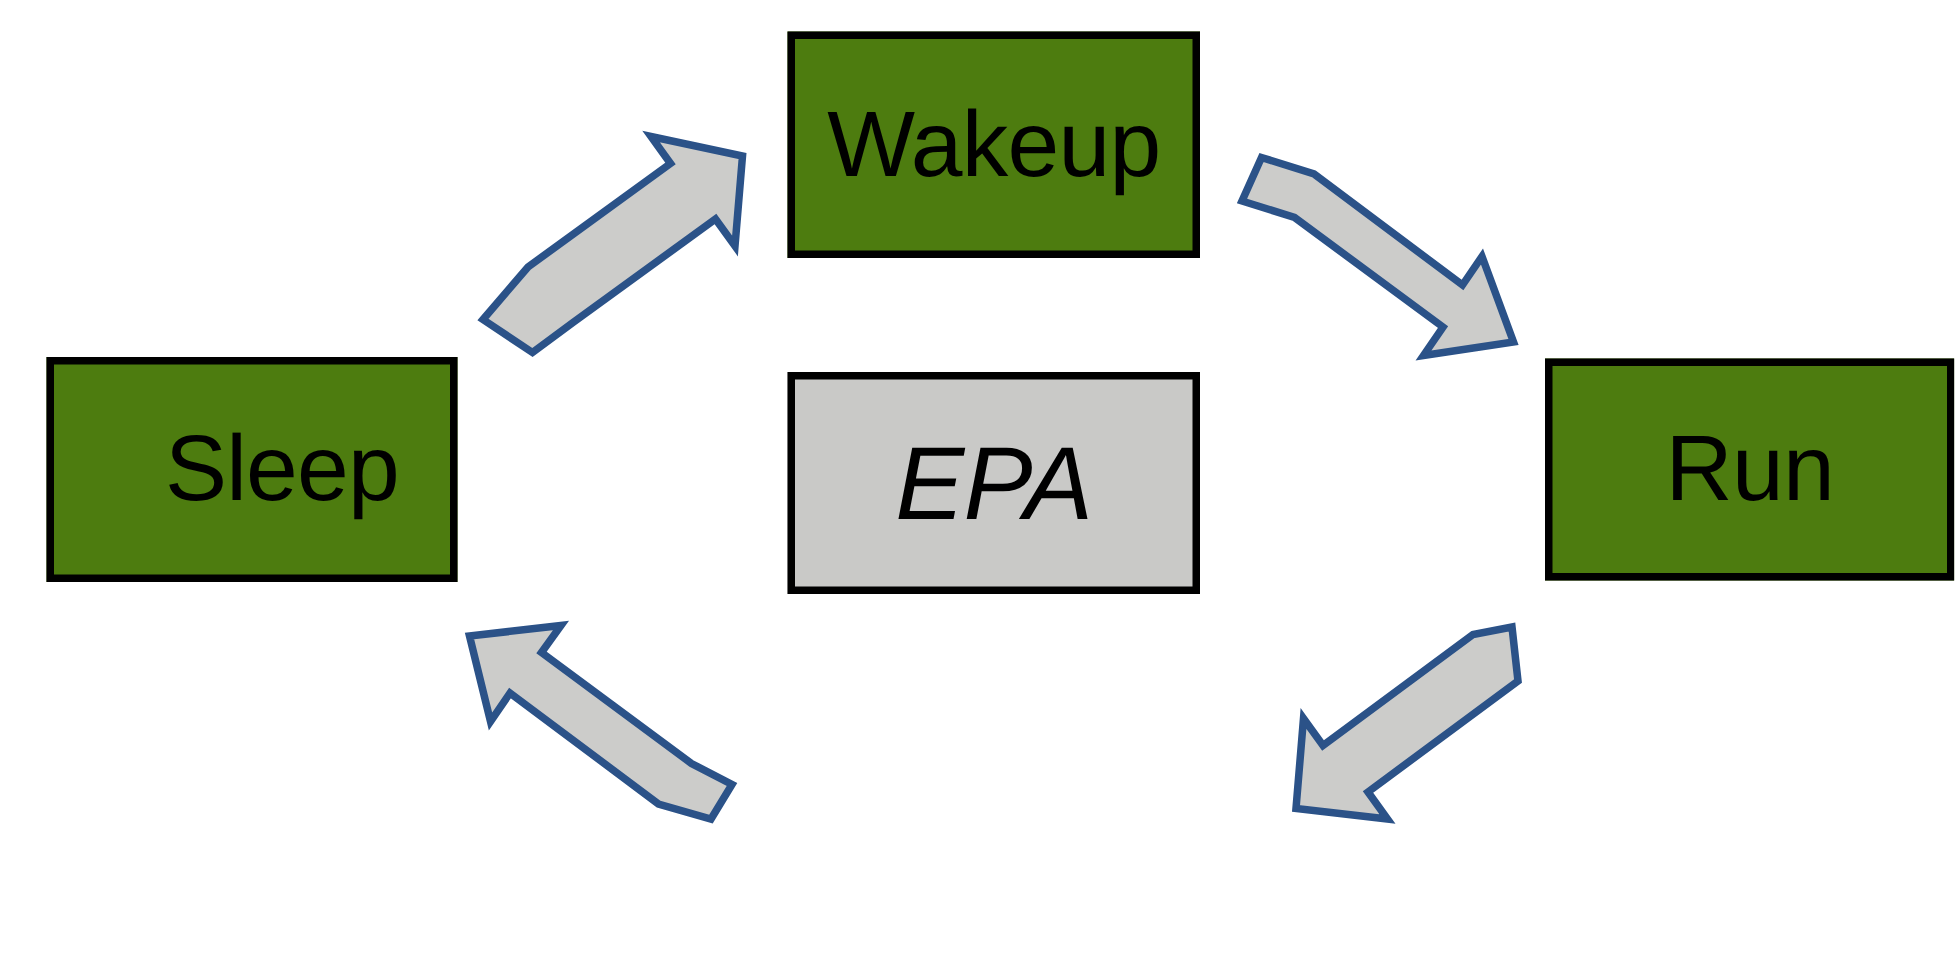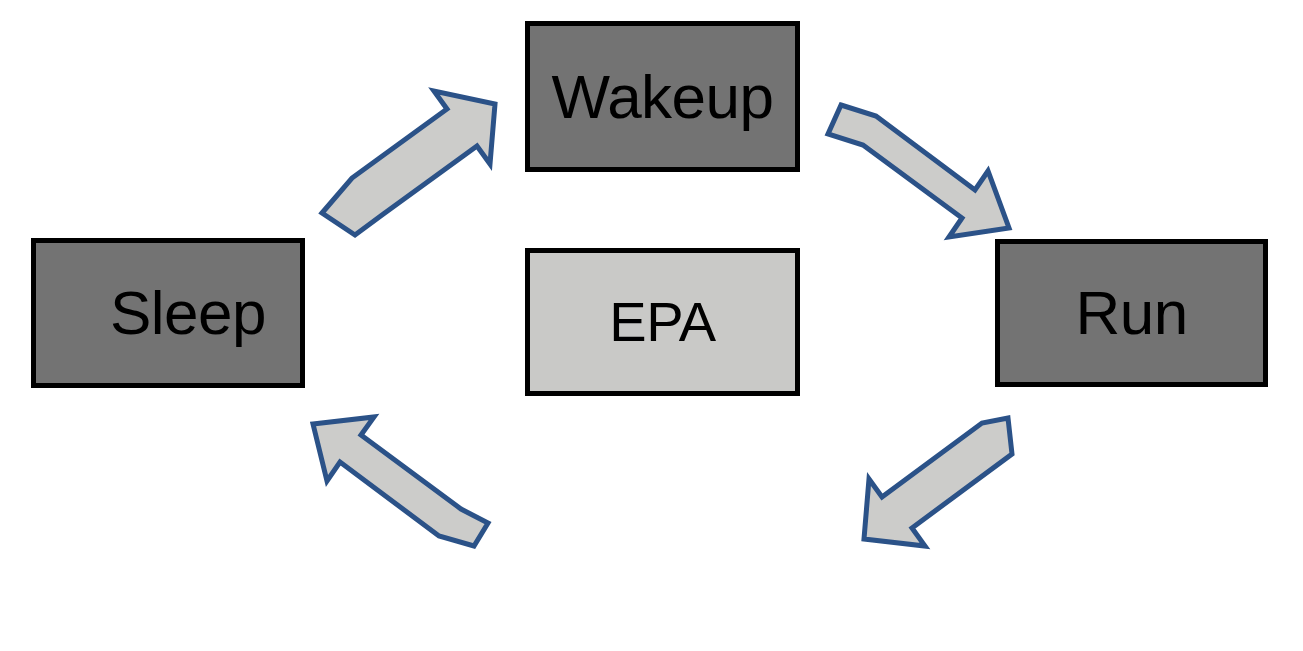--- a/index.html
+++ b/index.html
@@ -12,43 +12,44 @@
     width: 1303px;
     height: 651px;
     background: #ffffff;
     overflow: hidden;
     font-family: "Liberation Sans", sans-serif;
   }
   .node {
     position: absolute;
     box-sizing: border-box;
     border: 5px solid #000000;
-    background: #737373;
+    background: #4d7c0f;
     display: flex;
     align-items: center;
     justify-content: center;
   }
   .node .node-label {
     font-family: "Liberation Sans", sans-serif;
     font-size: 62px;
     line-height: 1;
     color: #000000;
     letter-spacing: -0.5px;
     white-space: nowrap;
   }
   .node.filled {
     background: #c9c9c7;
   }
   .node.filled .node-label {
-    font-size: 56px;
+    font-size: 69px;
+    font-style: italic;
   }
   #node-sleep   { left: 31px;  top: 238px; width: 274px; height: 150px; padding-left: 40px; }
   #node-wakeup  { left: 525px; top: 21px;  width: 275px; height: 151px; }
   #node-epa     { left: 525px; top: 248px; width: 275px; height: 148px; }
-  #node-run     { left: 995px; top: 239px; width: 273px; height: 148px; }
+  #node-run     { left: 1030px; top: 239px; width: 273px; height: 148px; }
   #node-suspend { left: 513px; top: 477px; width: 299px; height: 148px; }
 
   .arrow-layer {
     position: absolute;
     left: 0;
     top: 0;
     width: 1303px;
     height: 651px;
     pointer-events: none;
   }

